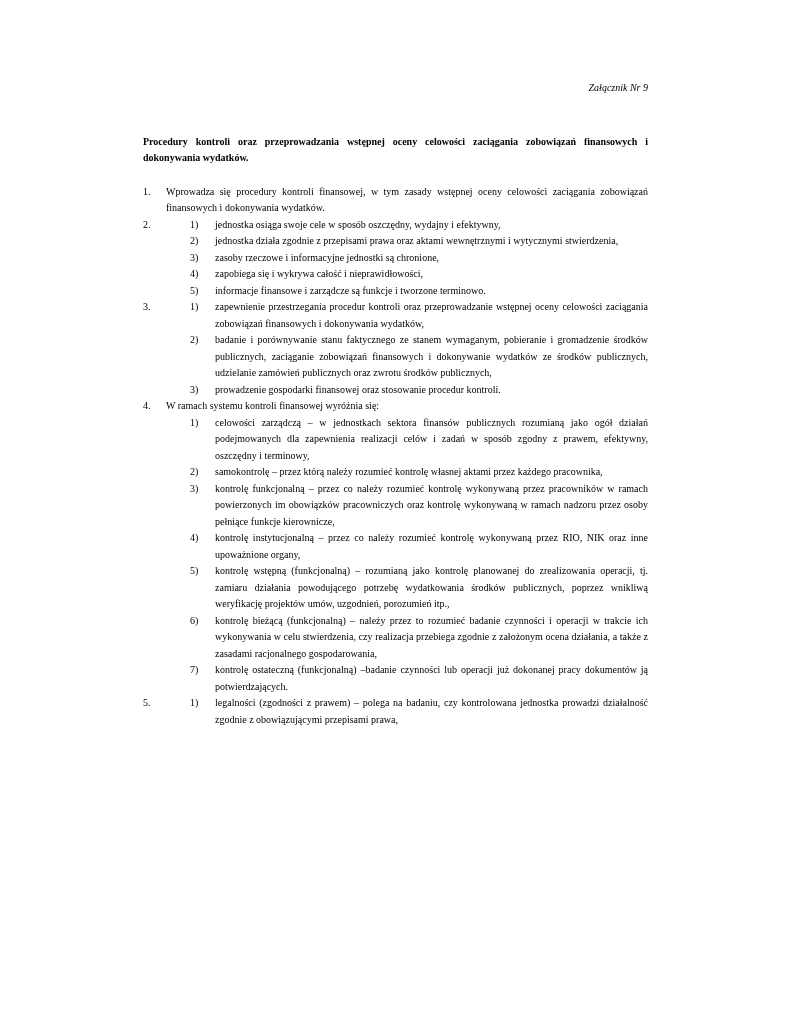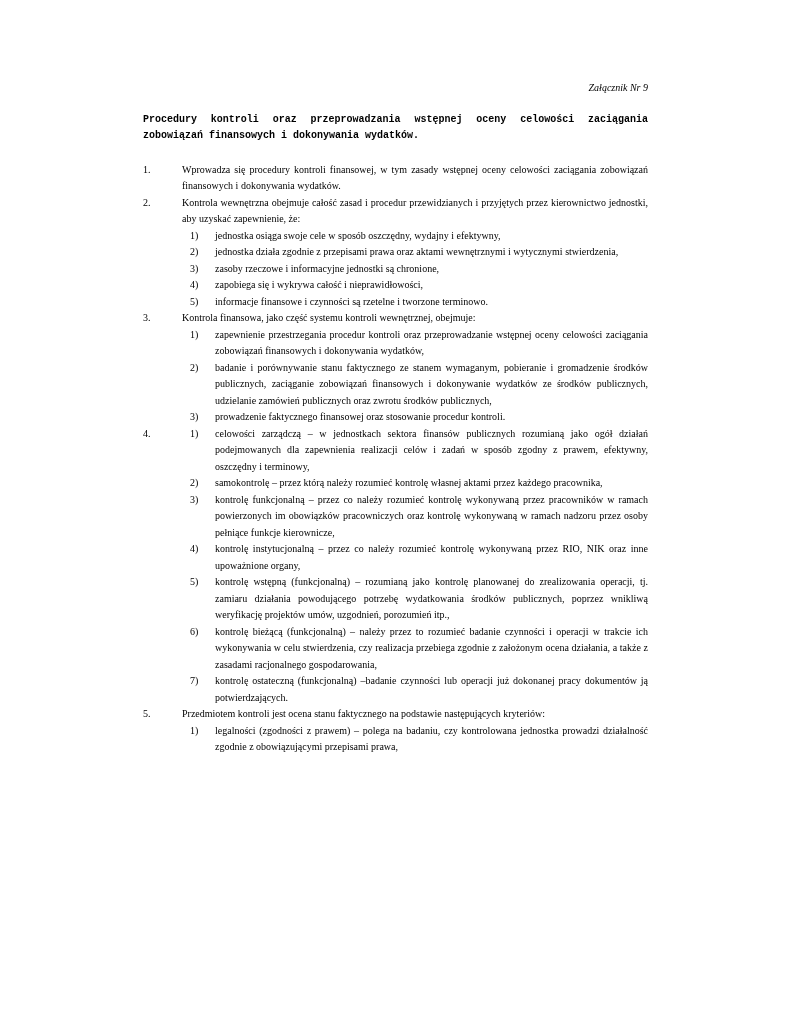--- a/index.html
+++ b/index.html
@@ -22,40 +22,38 @@
     font-size: 10px;
     line-height: 16.5px;
   }
   .annex {
     text-align: right;
     font-style: italic;
   }
   .doc-title {
     font-weight: bold;
     text-align: justify;
-    margin-top: 15px;
+    margin-top: 37px;
     margin-bottom: 17px;
-    font-family: Liberation Mono, monospace;
   }
   .list { }
   .item {
     display: flex;
     align-items: flex-start;
   }
   .num {
     width: 23px;
     flex-shrink: 0;
   }
   .item-body {
     flex: 1;
     min-width: 0;
   }
   .item-text {
     text-align: justify;
-    margin-left: 16px;
   }
   .subitem {
     display: flex;
     align-items: flex-start;
     margin-left: 24px;
   }
   .subnum {
     width: 25px;
     flex-shrink: 0;
   }
@@ -74,64 +72,63 @@
   <div class="list" id="main-list">
       <div class="item">
         <div class="num">1.</div>
         <div class="item-body">
           <div class="item-text">Wprowadza się procedury kontroli finansowej, w tym zasady wstępnej oceny celowości zaciągania zobowiązań finansowych i dokonywania wydatków.</div>
         </div>
       </div>
       <div class="item">
         <div class="num">2.</div>
         <div class="item-body">
-          <div class="item-text">Kontrola wewnętrzna obejmuje całość zasad i procedur przewidzianych i przyjętych przez kierownictwo jednostki, aby uzyskać zapewnienie, że:</div>
           <div class="subitem">
             <div class="subnum">1)</div>
             <div class="subtext">jednostka osiąga swoje cele w sposób oszczędny, wydajny i efektywny,</div>
           </div>
           <div class="subitem">
             <div class="subnum">2)</div>
             <div class="subtext">jednostka działa zgodnie z przepisami prawa oraz aktami wewnętrznymi i wytycznymi stwierdzenia,</div>
           </div>
           <div class="subitem">
             <div class="subnum">3)</div>
             <div class="subtext">zasoby rzeczowe i informacyjne jednostki są chronione,</div>
           </div>
           <div class="subitem">
             <div class="subnum">4)</div>
             <div class="subtext">zapobiega się i wykrywa całość i nieprawidłowości,</div>
           </div>
           <div class="subitem">
             <div class="subnum">5)</div>
-            <div class="subtext">informacje finansowe i czynności są rzetelne i tworzone terminowo.</div>
+            <div class="subtext">informacje finansowe i zarządcze są funkcje i tworzone terminowo.</div>
           </div>
         </div>
       </div>
       <div class="item">
         <div class="num">3.</div>
         <div class="item-body">
-          <div class="item-text">Kontrola finansowa, jako część systemu kontroli wewnętrznej, obejmuje:</div>
           <div class="subitem">
             <div class="subnum">1)</div>
             <div class="subtext">zapewnienie przestrzegania procedur kontroli oraz przeprowadzanie wstępnej oceny celowości zaciągania zobowiązań finansowych i dokonywania wydatków,</div>
           </div>
           <div class="subitem">
             <div class="subnum">2)</div>
             <div class="subtext">badanie i porównywanie stanu faktycznego ze stanem wymaganym, pobieranie i gromadzenie środków publicznych, zaciąganie zobowiązań finansowych i dokonywanie wydatków ze środków publicznych, udzielanie zamówień publicznych oraz zwrotu środków publicznych,</div>
           </div>
           <div class="subitem">
             <div class="subnum">3)</div>
-            <div class="subtext">prowadzenie faktycznego finansowej oraz stosowanie procedur kontroli.</div>
+            <div class="subtext">prowadzenie gospodarki finansowej oraz stosowanie procedur kontroli.</div>
           </div>
         </div>
       </div>
       <div class="item">
         <div class="num">4.</div>
         <div class="item-body">
+          <div class="item-text">W ramach systemu kontroli finansowej wyróżnia się:</div>
           <div class="subitem">
             <div class="subnum">1)</div>
             <div class="subtext">celowości zarządczą – w jednostkach sektora finansów publicznych rozumianą jako ogół działań podejmowanych dla zapewnienia realizacji celów i zadań w sposób zgodny z prawem, efektywny, oszczędny i terminowy,</div>
           </div>
           <div class="subitem">
             <div class="subnum">2)</div>
             <div class="subtext">samokontrolę – przez którą należy rozumieć kontrolę własnej aktami przez każdego pracownika,</div>
           </div>
           <div class="subitem">
             <div class="subnum">3)</div>
@@ -151,21 +148,20 @@
           </div>
           <div class="subitem">
             <div class="subnum">7)</div>
             <div class="subtext">kontrolę ostateczną (funkcjonalną) –badanie czynności lub operacji już dokonanej pracy dokumentów ją potwierdzających.</div>
           </div>
         </div>
       </div>
       <div class="item">
         <div class="num">5.</div>
         <div class="item-body">
-          <div class="item-text">Przedmiotem kontroli jest ocena stanu faktycznego na podstawie następujących kryteriów:</div>
           <div class="subitem">
             <div class="subnum">1)</div>
             <div class="subtext">legalności (zgodności z prawem) – polega na badaniu, czy kontrolowana jednostka prowadzi działalność zgodnie z obowiązującymi przepisami prawa,</div>
           </div>
         </div>
       </div>
     </div>
 </div>
 
 </body></html>

